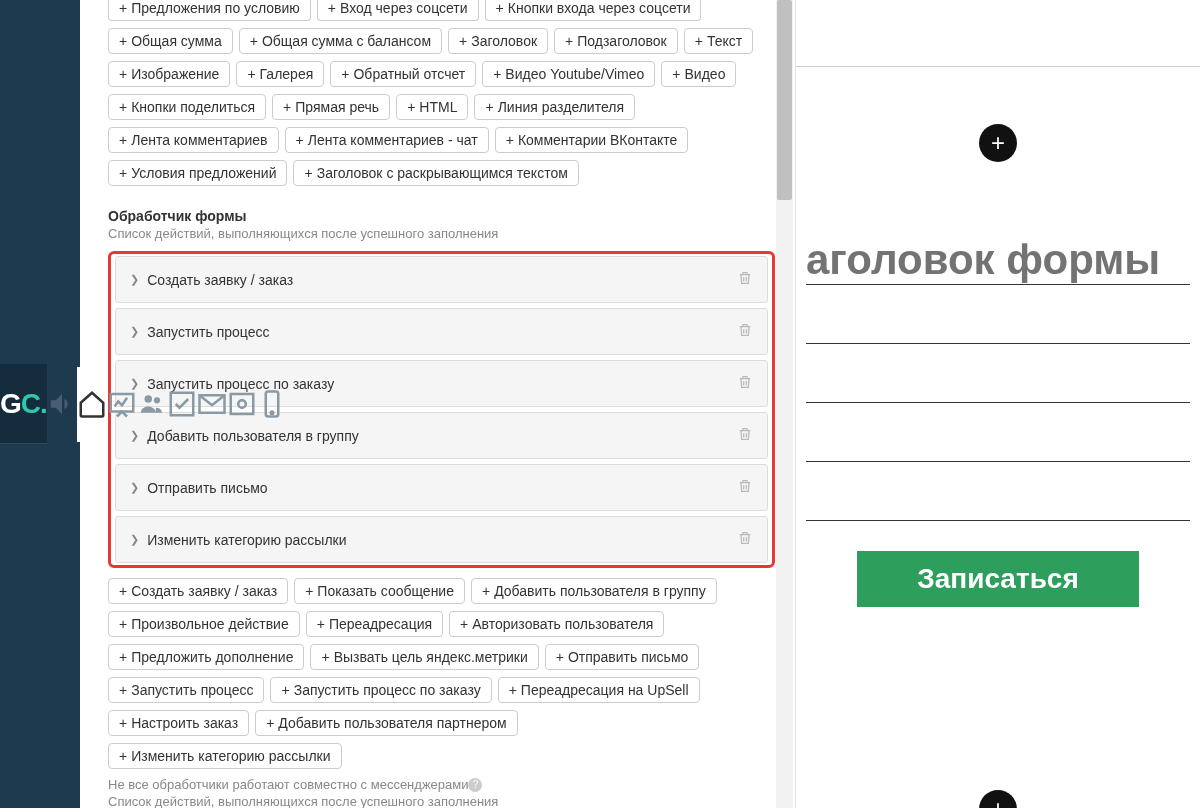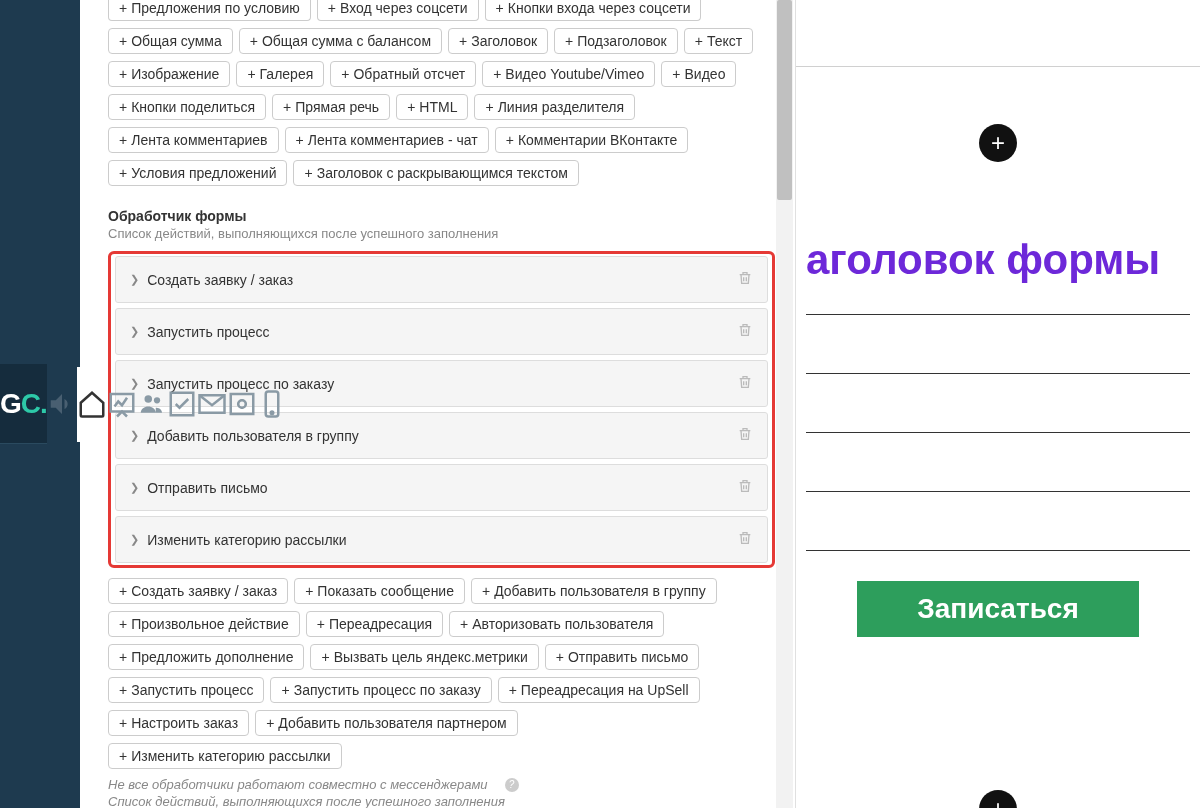--- a/index.html
+++ b/index.html
@@ -29,27 +29,27 @@
 .section-sub { font-size: 13px; color: #888; margin-bottom: 10px; }
 
 .handler-box { border: 3px solid #e53935; border-radius: 6px; padding: 2px 4px; margin-bottom: 10px; }
 .handler-item { display: flex; align-items: center; justify-content: space-between; background: #f5f5f5; border: 1px solid #ddd; border-radius: 3px; padding: 12px 14px; margin-bottom: 5px; cursor: pointer; }
 .handler-item:last-child { margin-bottom: 0; }
 .handler-left { display: flex; align-items: center; gap: 8px; color: #333; font-size: 14px; }
 .handler-left .chev { color: #888; font-size: 11px; }
 .trash { color: #bbb; }
 .trash svg { width: 16px; height: 18px; }
 
-.note { font-size: 13px; color: #888; margin-top: 8px; display: flex; align-items: center; gap: 17px; font-style: italic; }
+.note { font-size: 13px; color: #888; margin-top: 8px; display: flex; align-items: center; gap: 0; }
 .note .q { display: inline-flex; width: 14px; height: 14px; border-radius: 50%; background: #ccc; color: #fff; font-size: 10px; align-items: center; justify-content: center; }
 
 .preview { flex: 1; position: relative; background: #fff; border-left: 1px solid #e0e0e0; margin-left: 2px; }
 .preview-inner { position: absolute; left: 0; right: 0; top: 0; bottom: 0; }
 .add-circle { position: absolute; left: 50%; transform: translateX(-50%); width: 38px; height: 38px; background: #111; border-radius: 50%; display: flex; align-items: center; justify-content: center; color: #fff; font-size: 24px; cursor: pointer; }
-.form-title { font-size: 42px; font-weight: 900; color: #6d28d9; padding: 0 0 0 10px; margin-top: 98px; margin-bottom: 30px; white-space: nowrap; }
+.form-title { font-size: 42px; font-weight: 900; color: #737373; padding: 0 0 0 10px; margin-top: 98px; white-space: nowrap; }
 .form-line { height: 1px; background: #333; margin: 0 10px 58px 10px; }
 .signup-btn { display: block; margin: 30px auto 0; background: #2d9e5c; color: #fff; font-size: 28px; font-weight: bold; padding: 12px 60px; border: none; cursor: pointer; }
 .top-hr { height: 1px; background: #d0d0d0; position:absolute; top:66px; left:0; right:0; }
 
 .partial-row { margin-top: -4px; }
 .partial-row .tag { border-top: none; border-top-left-radius: 0; border-top-right-radius: 0; }
 </style>
 </head>
 <body>
 

